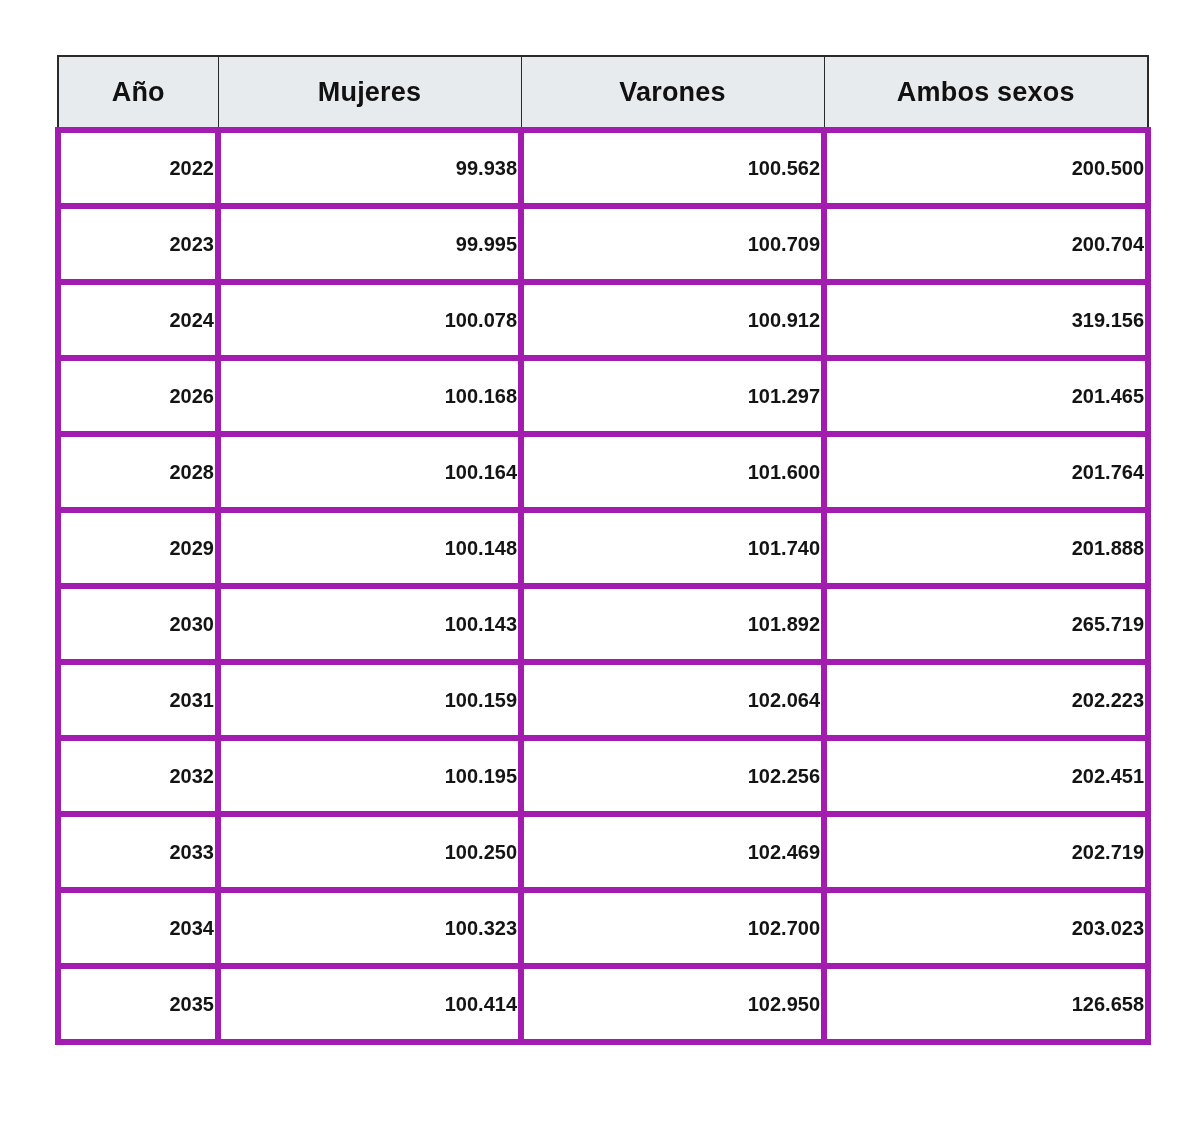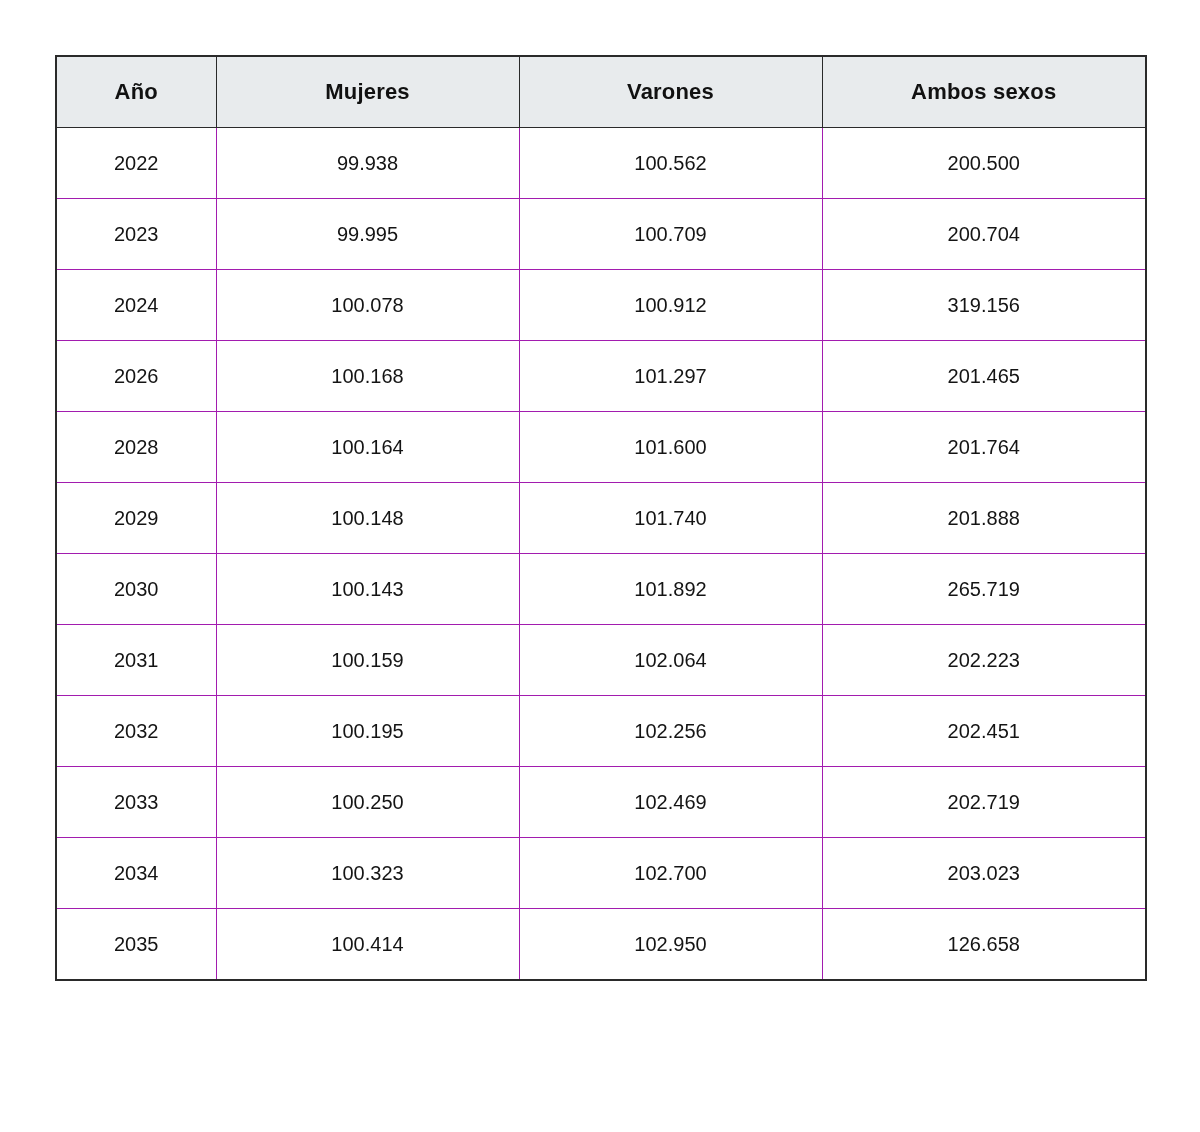--- a/index.html
+++ b/index.html
@@ -28,35 +28,35 @@
     border: 2px solid #2a2a2a;
   }
   table.data-table col.c-year   { width: 160px; }
   table.data-table col.c-women  { width: 303px; }
   table.data-table col.c-men    { width: 303px; }
   table.data-table col.c-both   { width: 324px; }
 
   thead th {
     background: #e8ebed;
     border: 1px solid #2a2a2a;
-    font-size: 22px;
+    font-size: 27px;
     font-weight: bold;
     color: #111111;
     height: 68px;
     text-align: center;
     vertical-align: middle;
     letter-spacing: 0.2px;
   }
   tbody td {
-    border: 1px solid #a21caf;
+    border: 6px solid #a21caf;
     height: 68px;
-    text-align: center;
+    text-align: right;
     vertical-align: middle;
     font-size: 20px;
-    font-weight: normal;
+    font-weight: bold;
     color: #141414;
     background: #ffffff;
   }
   tbody td.year-cell {
     font-size: 20px;
   }
 </style>
 </head>
 <body>
 

